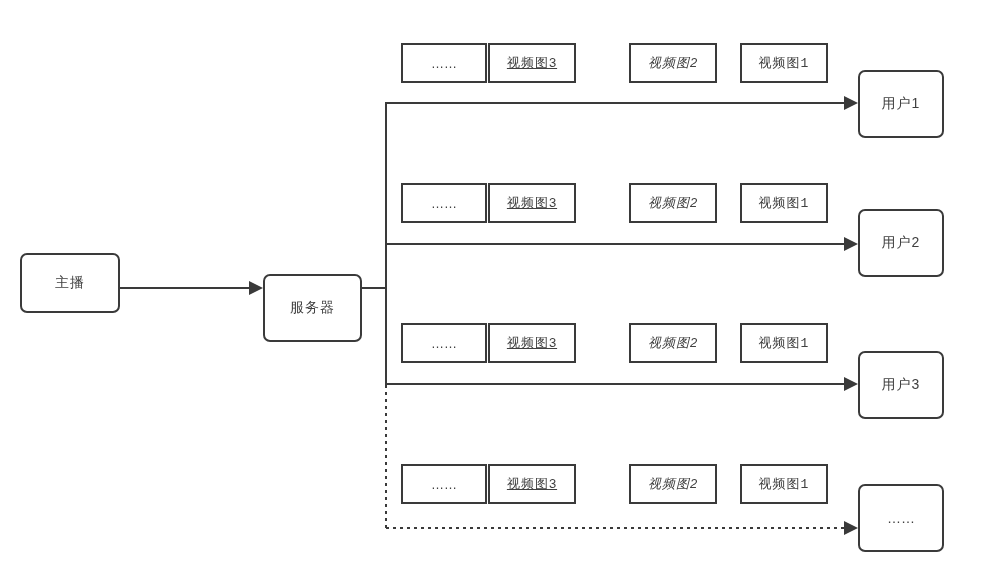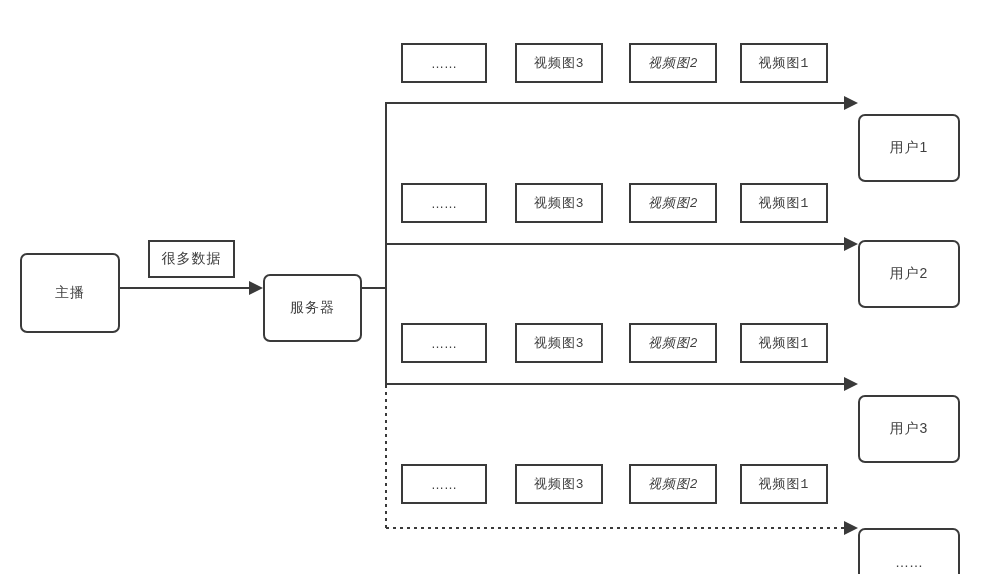--- a/index.html
+++ b/index.html
@@ -28,42 +28,42 @@
     color: #404040;
     display: flex;
     align-items: center;
     justify-content: center;
     font-size: 14px;
     letter-spacing: 1px;
     white-space: nowrap;
   }
   .rounded { border-radius: 7px; }
   .frame-box { width: 88px; height: 40px; font-size: 13px; }
-  .user-box  { width: 102px; height: 68px; margin-top: 44px; }
+  .user-box  { width: 86px; height: 68px; }
   .ellipsis  { letter-spacing: 0; }
 
   
   .fx0 { left: 401px; width: 86px; }
-  .fx1 { left: 515px; }
+  .fx1 { left: 488px; text-decoration: underline; }
   .fx2 { left: 629px; font-style: italic; }
   .fx3 { left: 740px; font-family: Liberation Mono, monospace; }
 
   
   .frow0 { top: 43px; }
   .frow1 { top: 183px; }
   .frow2 { top: 323px; }
   .frow3 { top: 464px; }
 
   .user-box { left: 858px; }
   .urow0 { top: 70px; }
-  .urow1 { top: 196px; }
+  .urow1 { top: 209px; }
   .urow2 { top: 351px; }
   .urow3 { top: 484px; }
 
-  #anchor-box  { left: 20px;  top: 253px; width: 100px; height: 80px; }
+  #anchor-box  { left: 20px;  top: 253px; width: 100px; height: 60px; }
   #server-box  { left: 263px; top: 254px; width: 99px;  height: 68px; margin-top: 20px; }
   #data-label-box { left: 148px; top: 240px; width: 87px; height: 38px; }
 </style>
 </head>
 <body>
 
 <div id="canvas">
 
   <svg id="wires" viewBox="0 0 993 574" xmlns="http://www.w3.org/2000/svg">
 
@@ -84,21 +84,20 @@
 
     <line x1="386" y1="384" x2="845" y2="384" stroke="#3a3a3a" stroke-width="2"></line>
     <polygon points="844,377 858,384 844,391" fill="#3a3a3a"></polygon>
 
     <line x1="386" y1="528" x2="845" y2="528" stroke="#3a3a3a" stroke-width="2" stroke-dasharray="3 4"></line>
     <polygon points="844,521 858,528 844,535" fill="#3a3a3a"></polygon>
   </svg>
 
   <div id="anchor-box" class="node rounded">主播</div>
 
-  <div id="data-label-box" class="node">很多数据</div>
 
   <div id="server-box" class="node rounded">服务器</div>
 
   <div class="node frame-box fx0 frow0 ellipsis">……</div>
   <div class="node frame-box fx1 frow0">视频图3</div>
   <div class="node frame-box fx2 frow0">视频图2</div>
   <div class="node frame-box fx3 frow0">视频图1</div>
 
   <div class="node frame-box fx0 frow1 ellipsis">……</div>
   <div class="node frame-box fx1 frow1">视频图3</div>

